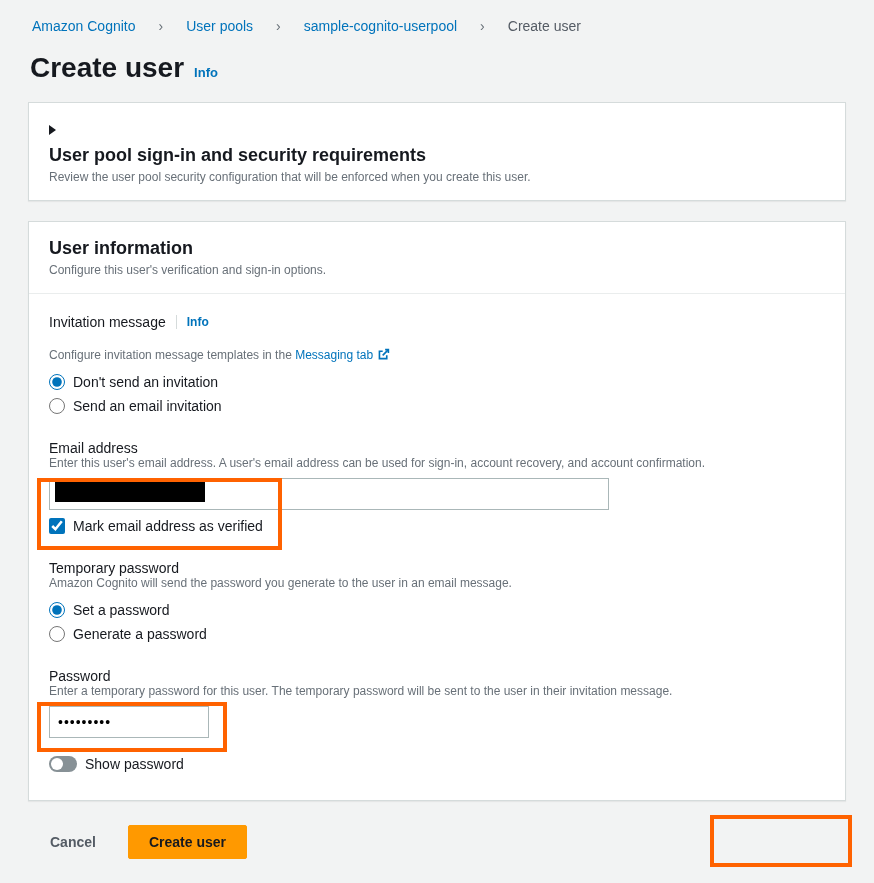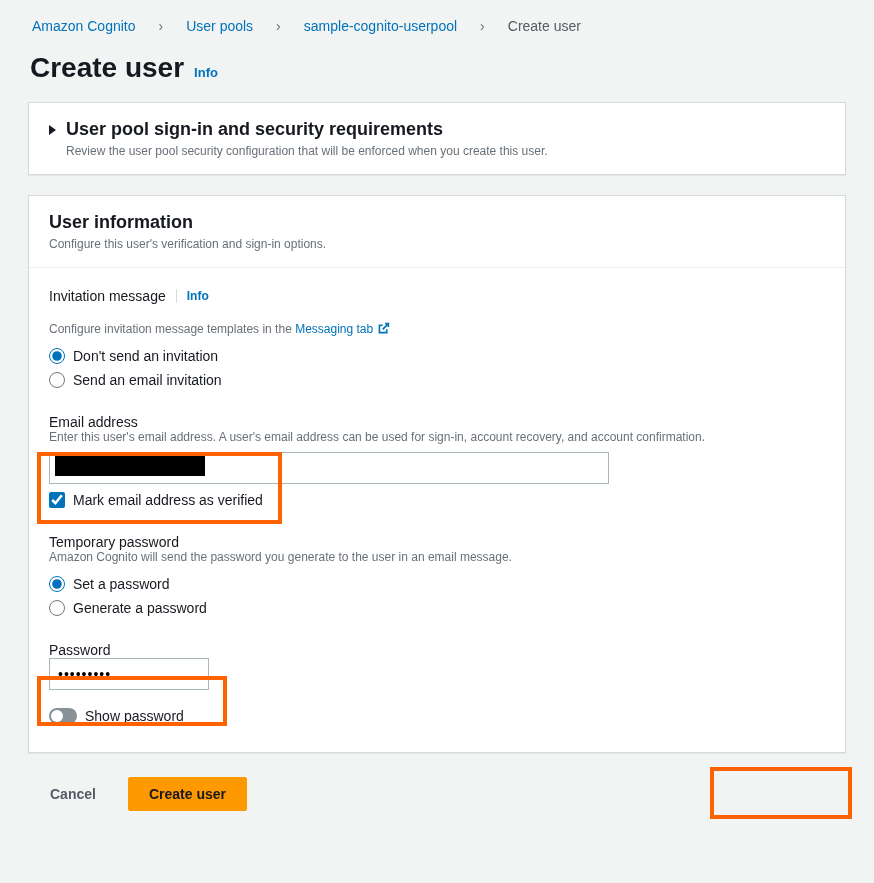--- a/index.html
+++ b/index.html
@@ -30,21 +30,21 @@
     box-shadow: 0 1px 1px rgba(0,0,0,0.05);
     margin-bottom: 20px;
   }
   .panel-header, .panel-body { padding: 16px 20px; }
   .panel-body { padding-top: 20px; padding-bottom: 24px; }
   .panel-header { border-bottom: none; }
   .panel-header.with-border { border-bottom: 1px solid #eaeded; }
   .panel h2 { font-size: 18px; font-weight: 700; margin-bottom: 4px; }
   .panel .subtext { font-size: 12px; color: #687078; }
 
-  .expand-row { display: flex; align-items: flex-start; gap: 10px; cursor: pointer; }
+  .expand-row { display: flex; align-items: flex-start; gap: 10px; cursor: pointer; flex-direction: column; }
   .caret {
     width: 0; height: 0;
     border-top: 5px solid transparent;
     border-bottom: 5px solid transparent;
     border-left: 7px solid #16191f;
     margin-top: 6px;
     flex-shrink: 0;
   }
 
   
@@ -214,20 +214,21 @@
         <span>Set a password</span>
       </label>
       <label class="radio-row">
         <input type="radio" name="tpw" style="">
         <span>Generate a password</span>
       </label>
     </div>
 
     <div class="group rel">
       <div class="field-label">Password</div>
+      <div class="desc">Enter a temporary password for this user. The temporary password will be sent to the user in their invitation message.</div>
       <input type="text" class="text-input short" style="letter-spacing: 1px;" value="•••••••••">
       <div class="toggle-row" style="margin-top:14px;">
         <span class="toggle">
             <span class="knob"></span>
           </span>
         <span>Show password</span>
       </div>
       <div class="highlight-box" style="left:-12px; top:34px; width:190px; height:50px;"></div>
     </div>
 

